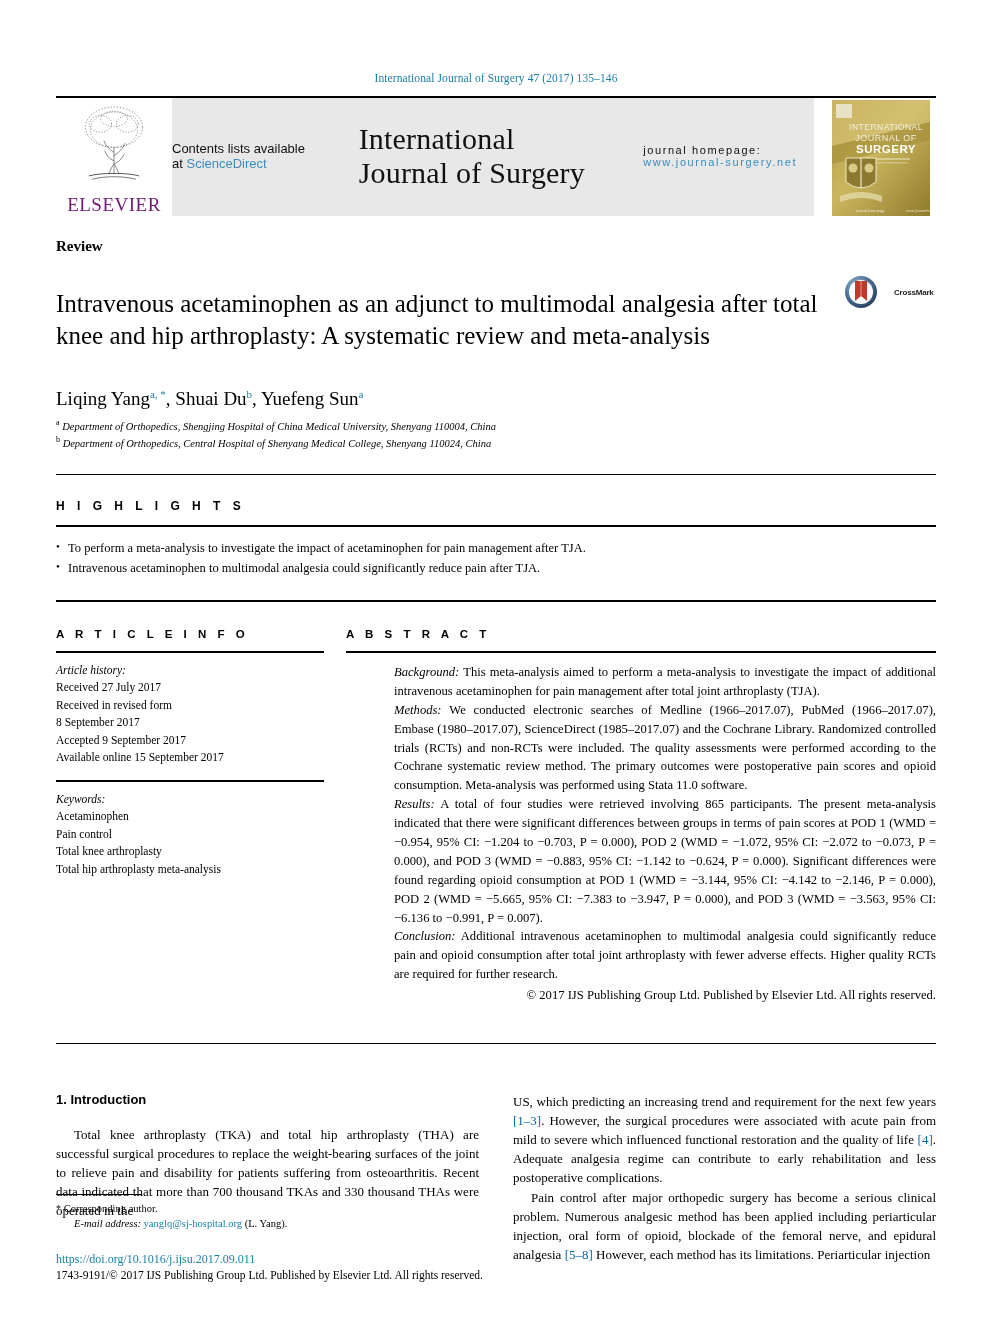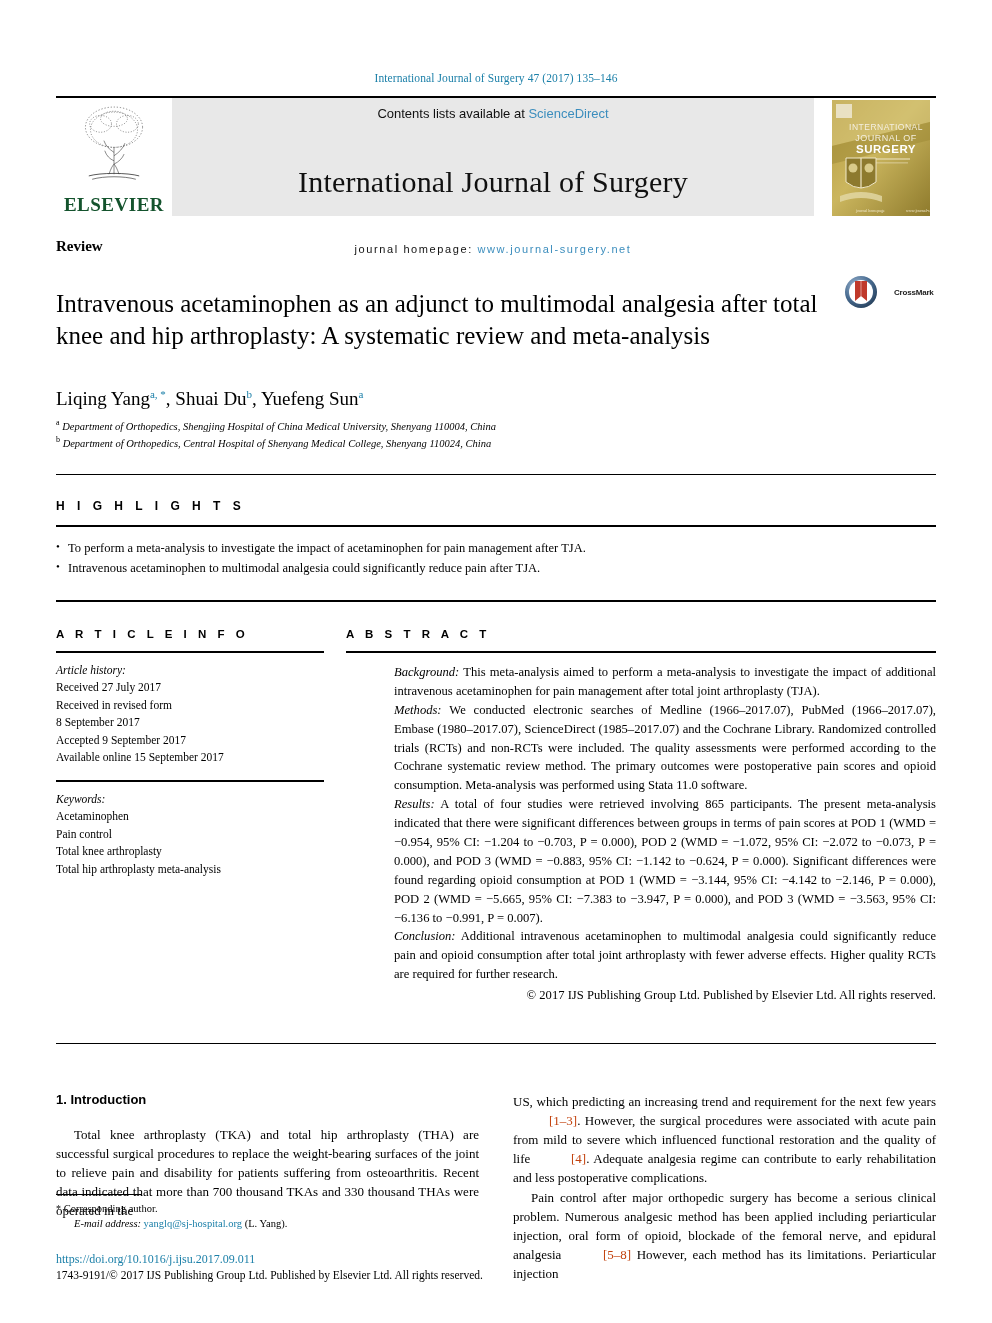--- a/index.html
+++ b/index.html
@@ -49,32 +49,32 @@
     justify-content: space-between;
     align-items: center;
     padding-top: 4px;
     padding-bottom: 2px;
   }
   .elsevier-tree {
     width: 86px;
     height: 84px;
   }
   .elsevier-word {
-    color: #14532d;
+    color: #701a75;
     font-family: "Liberation Serif", serif;
     font-size: 19px;
     letter-spacing: 0.5px;
-    font-weight: 700;
+    font-weight: 400;
     line-height: 1;
   }
   .journal-band {
     flex: 1 1 auto;
     background: #e8e8e8;
     display: flex;
-    flex-direction: column;
+    flex-direction: row;
     align-items: center;
     justify-content: space-between;
     padding: 8px 0 10px 0;
     gap: 44px;
   }
   .contents-line {
     font-size: 13px;
     font-family: "Liberation Sans", sans-serif;
     color: #111;
   }
@@ -285,22 +285,21 @@
     margin: 0;
     font-family: "Liberation Serif", serif;
     font-size: 13px;
     line-height: 1.47;
     text-align: justify;
     text-indent: 18px;
   }
   .bcol p + p { margin-top: 0; }
   .bcol p.noindent { text-indent: 0; }
   .ref {
-    color: #c2410c;
-    margin-left: 36px;
+    color: #0369a1;
   }
 
   
   .footnote-zone {
     position: absolute;
     left: 56px;
     bottom: 42px;
     width: 440px;
   }
   .fn-rule {

